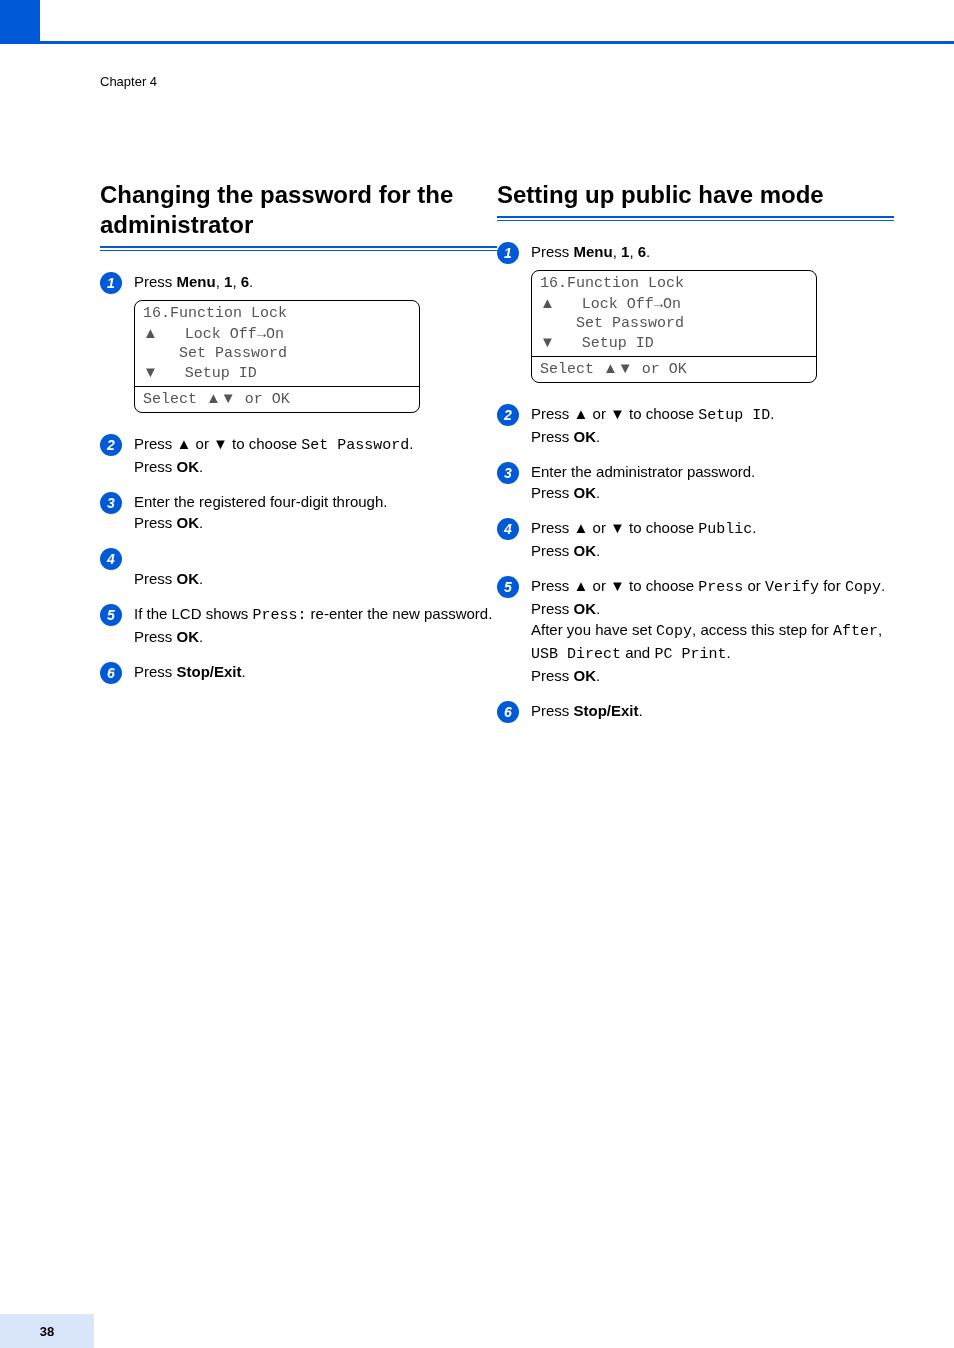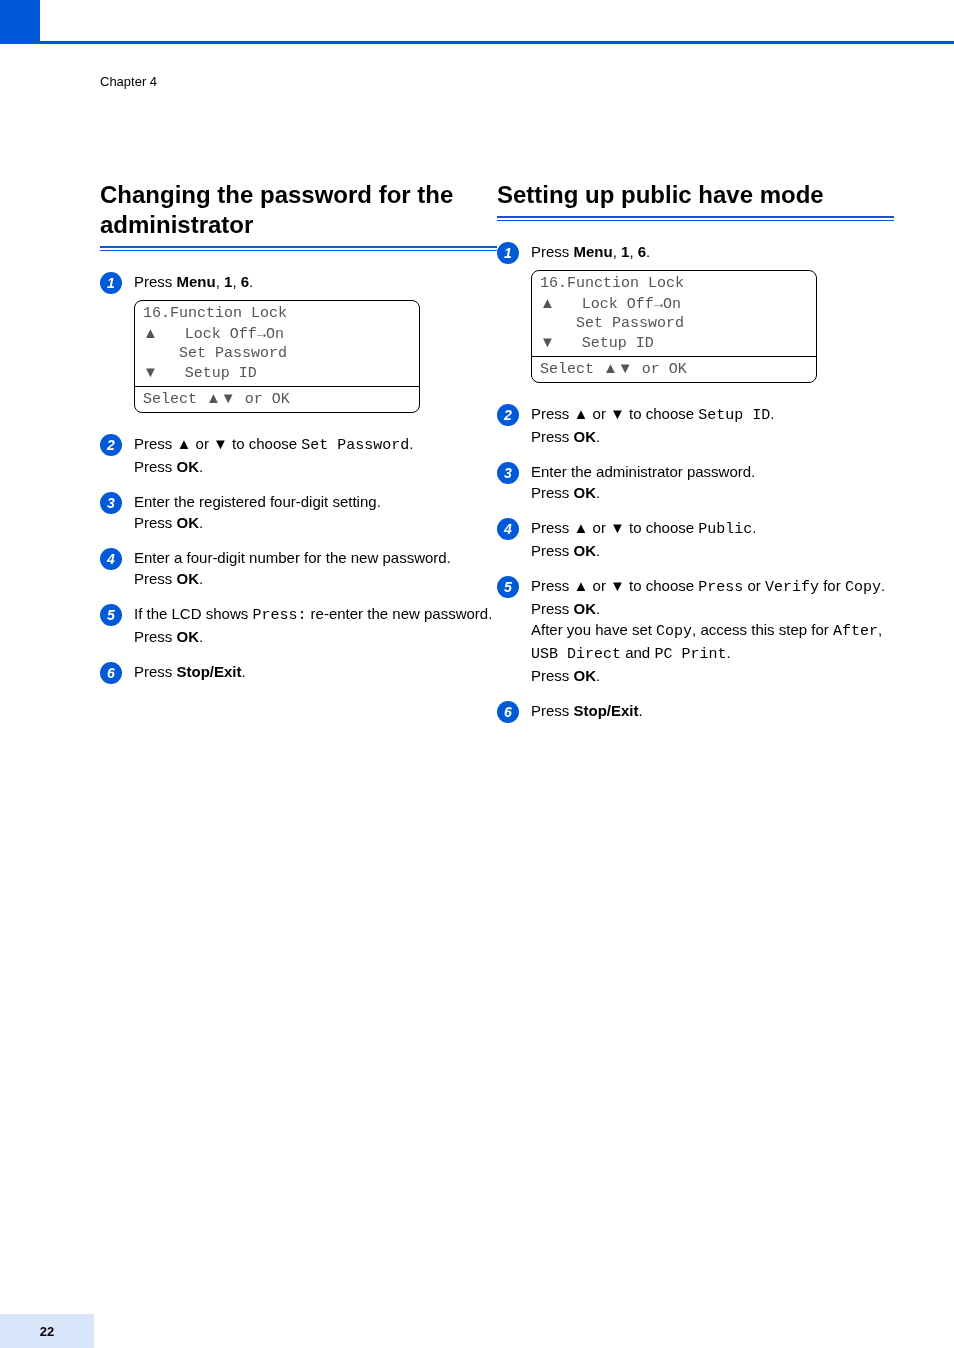--- a/index.html
+++ b/index.html
@@ -98,33 +98,33 @@
         </div>
       </div>
 
       <div class="step">
         <div class="step-badge">
           <svg viewBox="0 0 22 22">
               <text x="11" y="16" text-anchor="middle" fill="#fff" font-family="Arial" font-size="14" font-weight="bold" font-style="italic">3</text>
             </svg>
         </div>
         <div class="step-body">
-          <span>Enter the registered four-digit setting.</span><br>
+          <span>Enter the registered four-digit through.</span><br>
           <span>Press </span><span class="b">OK</span><span>.</span>
         </div>
       </div>
 
       <div class="step">
         <div class="step-badge">
           <svg viewBox="0 0 22 22">
               <text x="11" y="16" text-anchor="middle" fill="#fff" font-family="Arial" font-size="14" font-weight="bold" font-style="italic">4</text>
             </svg>
         </div>
         <div class="step-body">
-          <span>Enter a four-digit number for the new password.</span><br>
+          <br>
           <span>Press </span><span class="b">OK</span><span>.</span>
         </div>
       </div>
 
       <div class="step">
         <div class="step-badge">
           <svg viewBox="0 0 22 22">
               <text x="11" y="16" text-anchor="middle" fill="#fff" font-family="Arial" font-size="14" font-weight="bold" font-style="italic">5</text>
             </svg>
         </div>
@@ -231,14 +231,14 @@
         </div>
         <div class="step-body">
           <span>Press </span><span class="b">Stop/Exit</span><span>.</span>
         </div>
       </div>
     </div>
   </div>
 </div>
 
 <div class="page-number-wrap">
-  <span class="page-number">22</span>
+  <span class="page-number">38</span>
 </div>
 
 </body></html>

